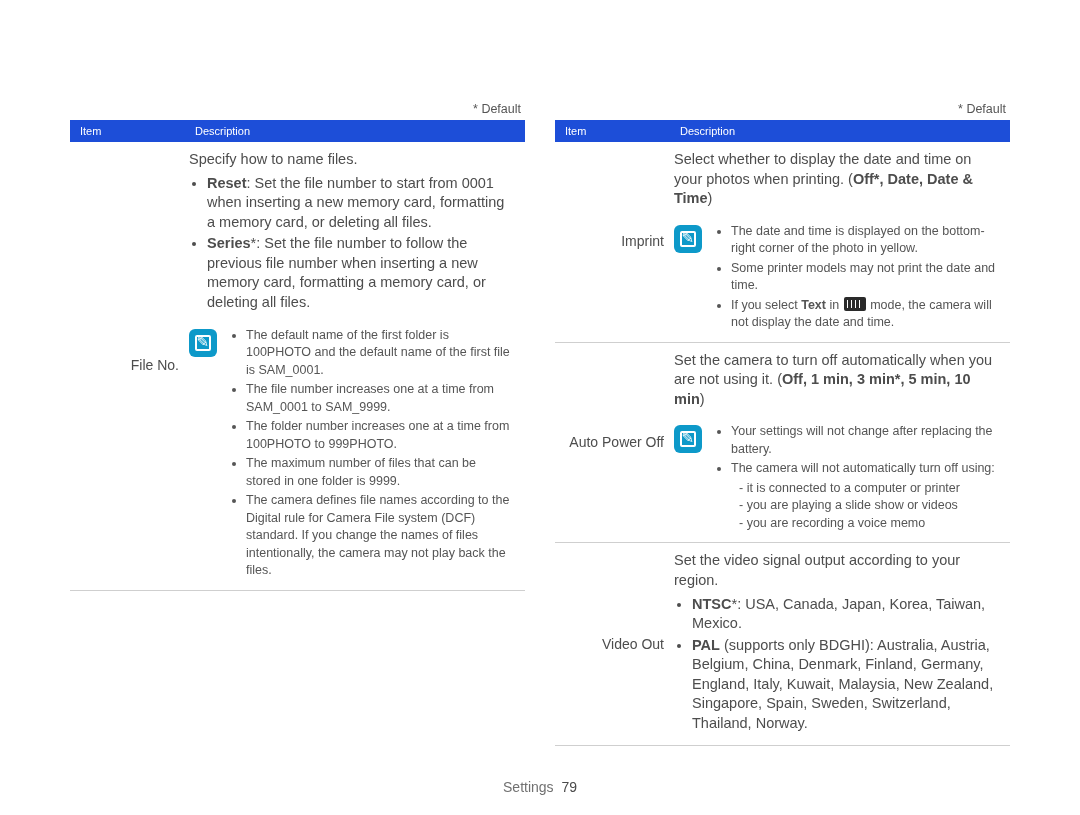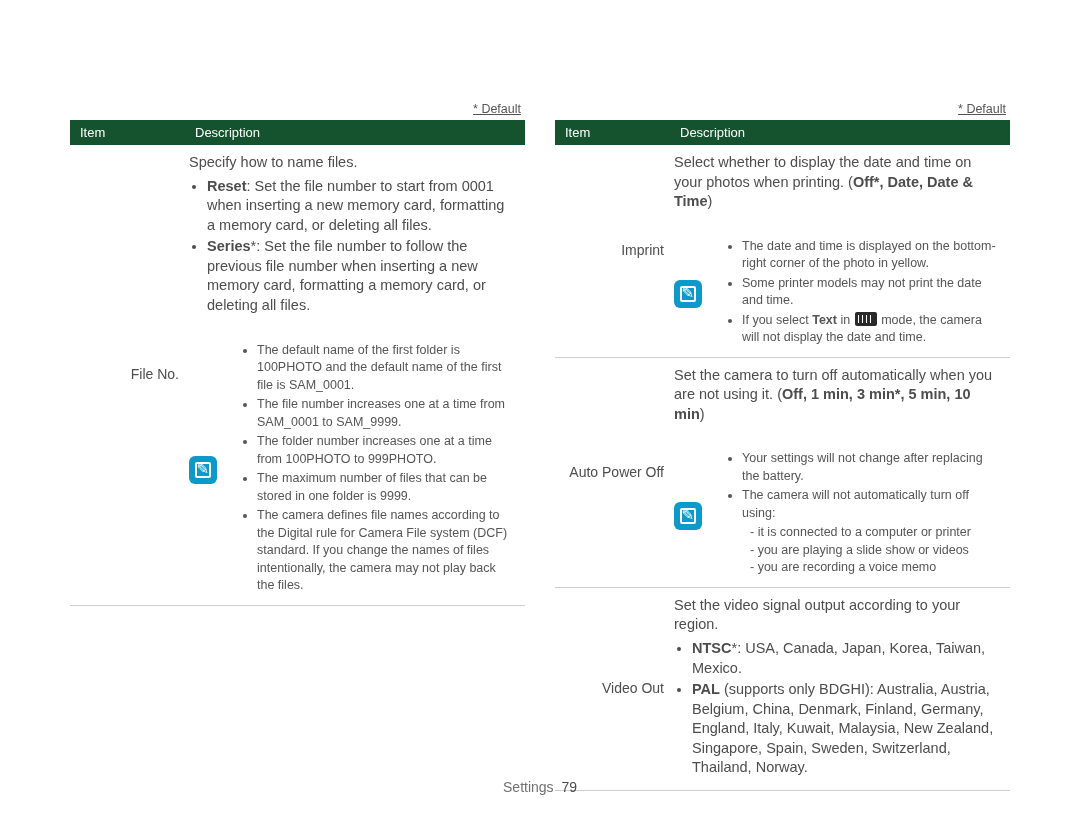--- a/index.html
+++ b/index.html
@@ -31,30 +31,29 @@
   .col {
     flex: 1;
     min-width: 0;
   }
   .default-note {
     text-align: right;
     font-size: 12.5px;
     color: #555;
     margin-bottom: 4px;
     padding-right: 4px;
-    text-decoration: underline;
   }
   table {
     width: 100%;
     border-collapse: collapse;
   }
   thead td {
-    background: #14532d;
+    background: #1d4ed8;
     color: #ffffff;
-    font-size: 13px;
+    font-size: 11px;
     padding: 5px 10px 5px 10px;
   }
   thead td.item-hd {
     width: 95px;
   }
   tbody td {
     vertical-align: middle;
     font-size: 14.5px;
     line-height: 1.35;
     color: #4d4d4d;
@@ -76,23 +75,23 @@
   }
   ul.big-list {
     margin: 4px 0 4px 0;
     padding-left: 18px;
   }
   ul.big-list > li {
     margin-bottom: 2px;
   }
   .note-box {
     display: flex;
-    align-items: center;
-    gap: 24px;
-    margin-top: 26px;
+    align-items: flex-start;
+    gap: 13px;
+    margin-top: 14px;
   }
   .note-icon {
     width: 28px;
     height: 28px;
     flex: 0 0 28px;
     border-radius: 6px;
     background: #0d99c9;
     position: relative;
     margin-top: 2px;
   }

